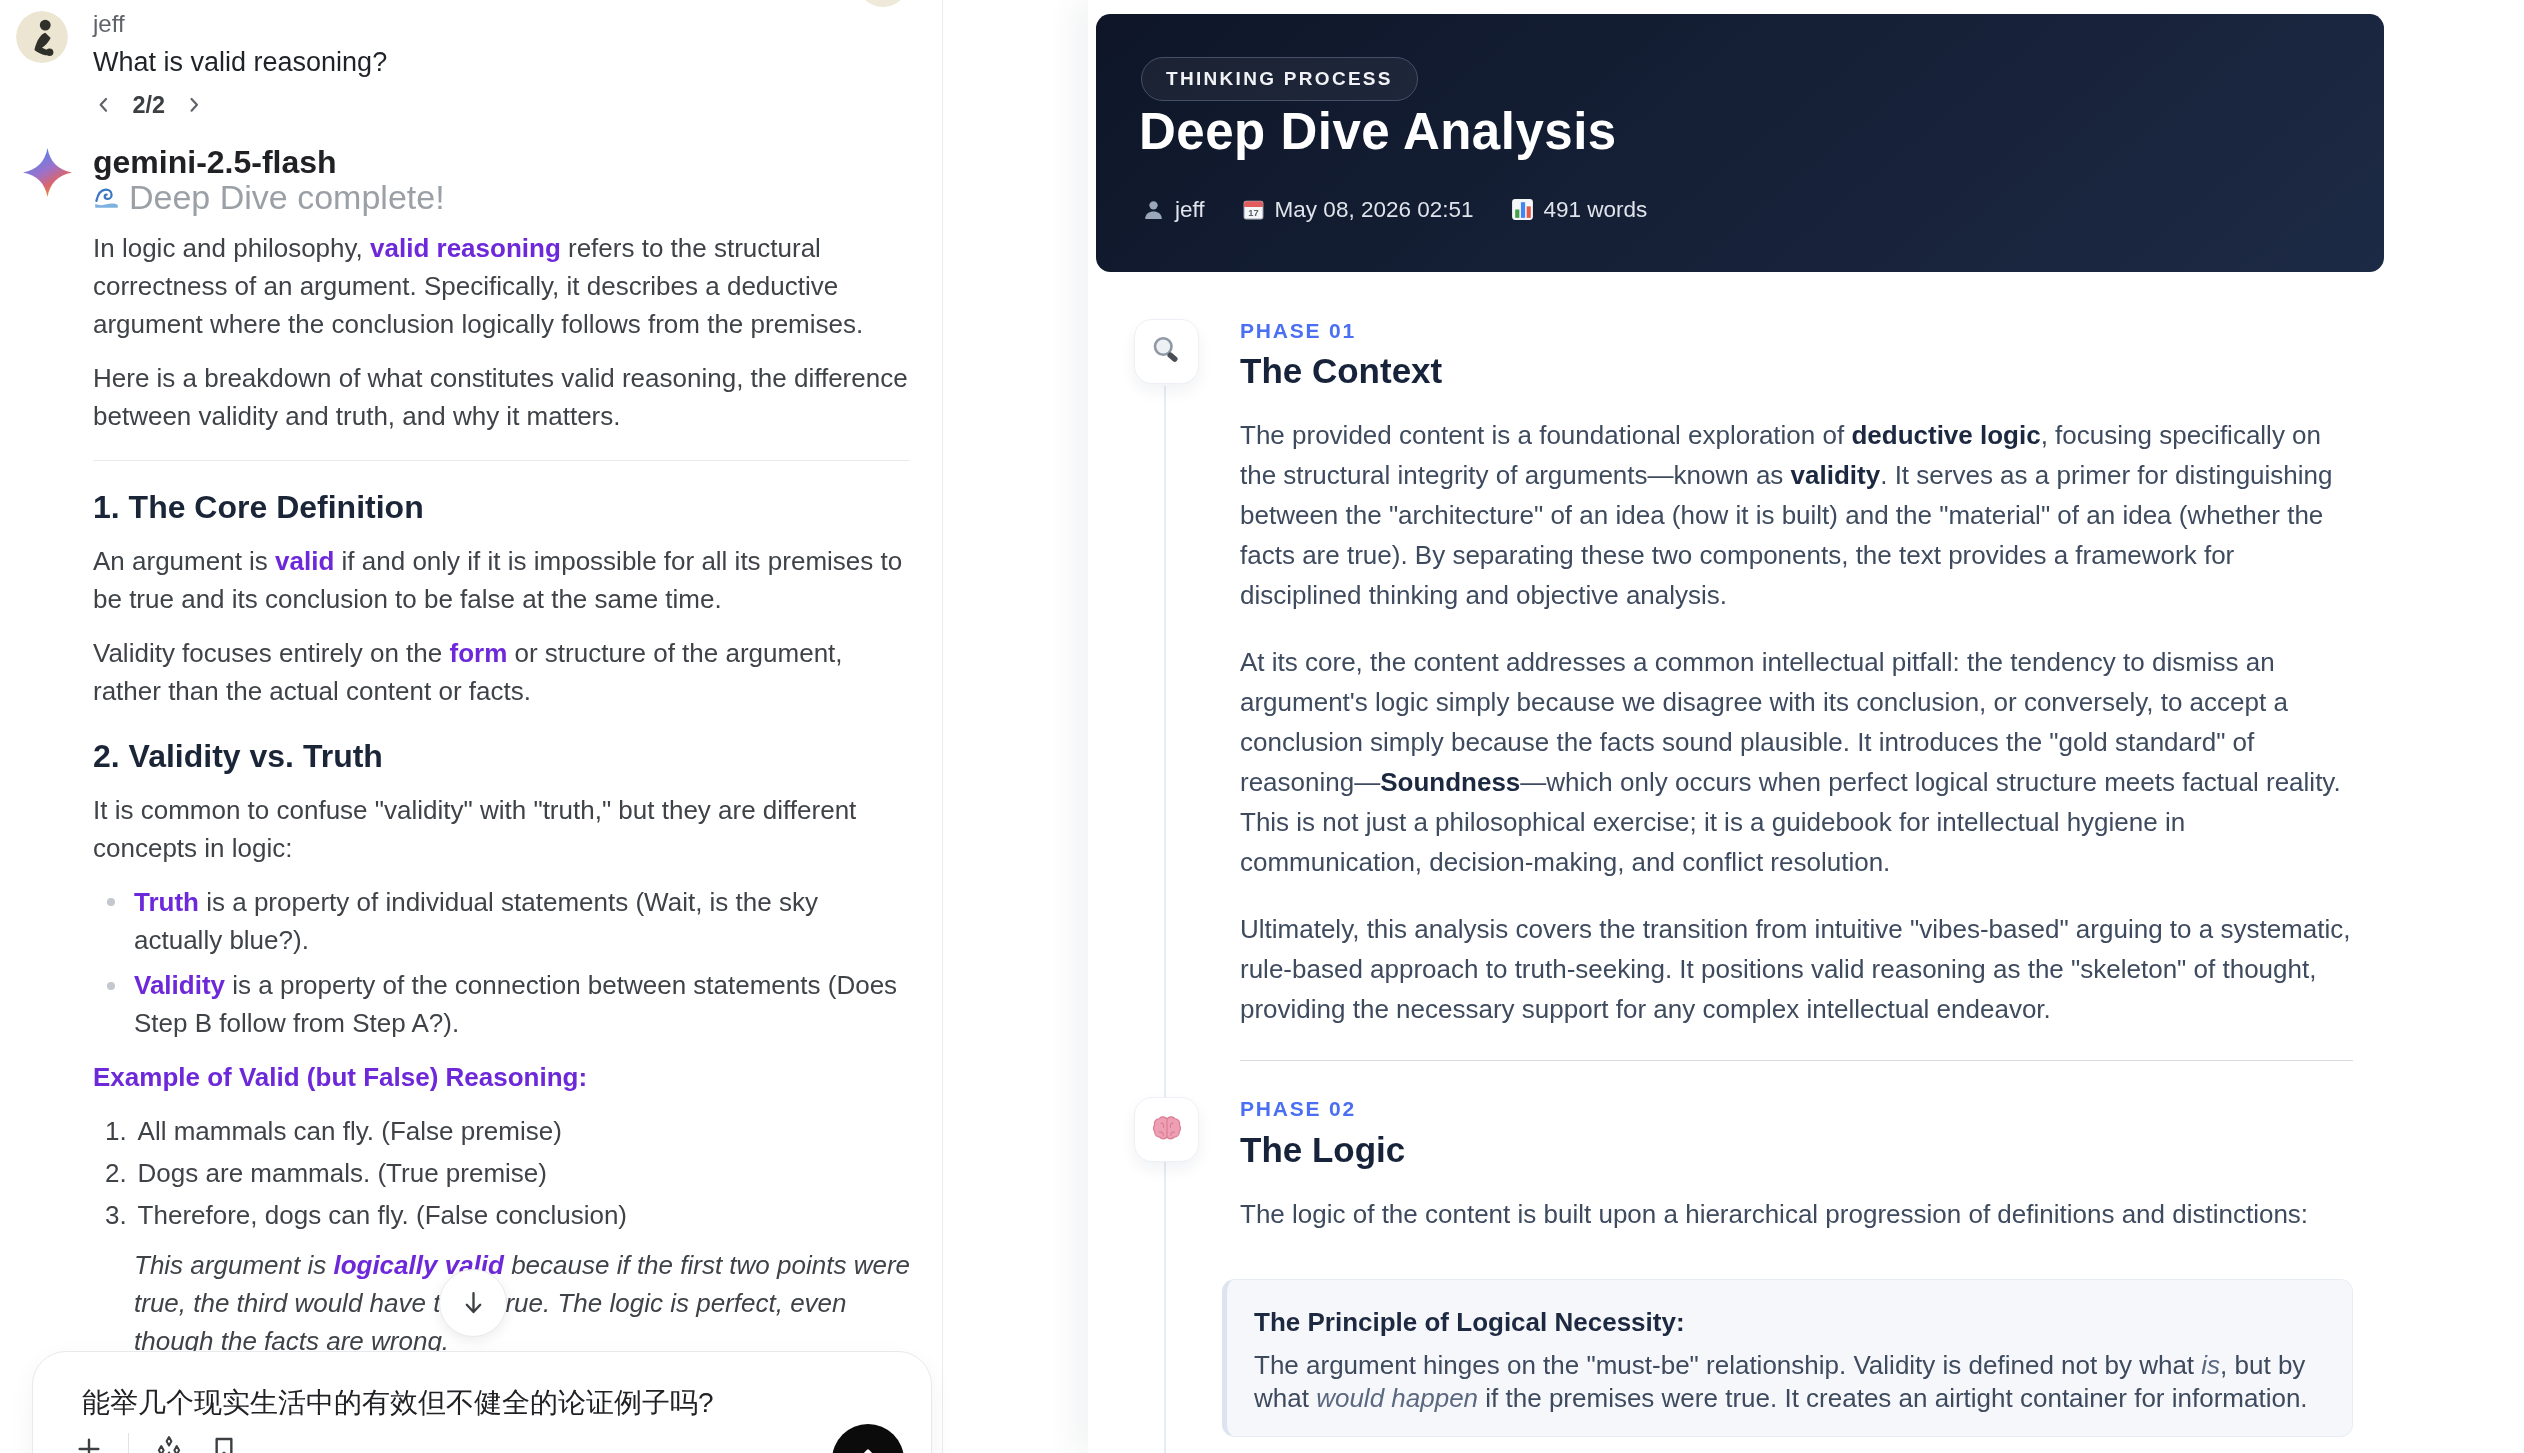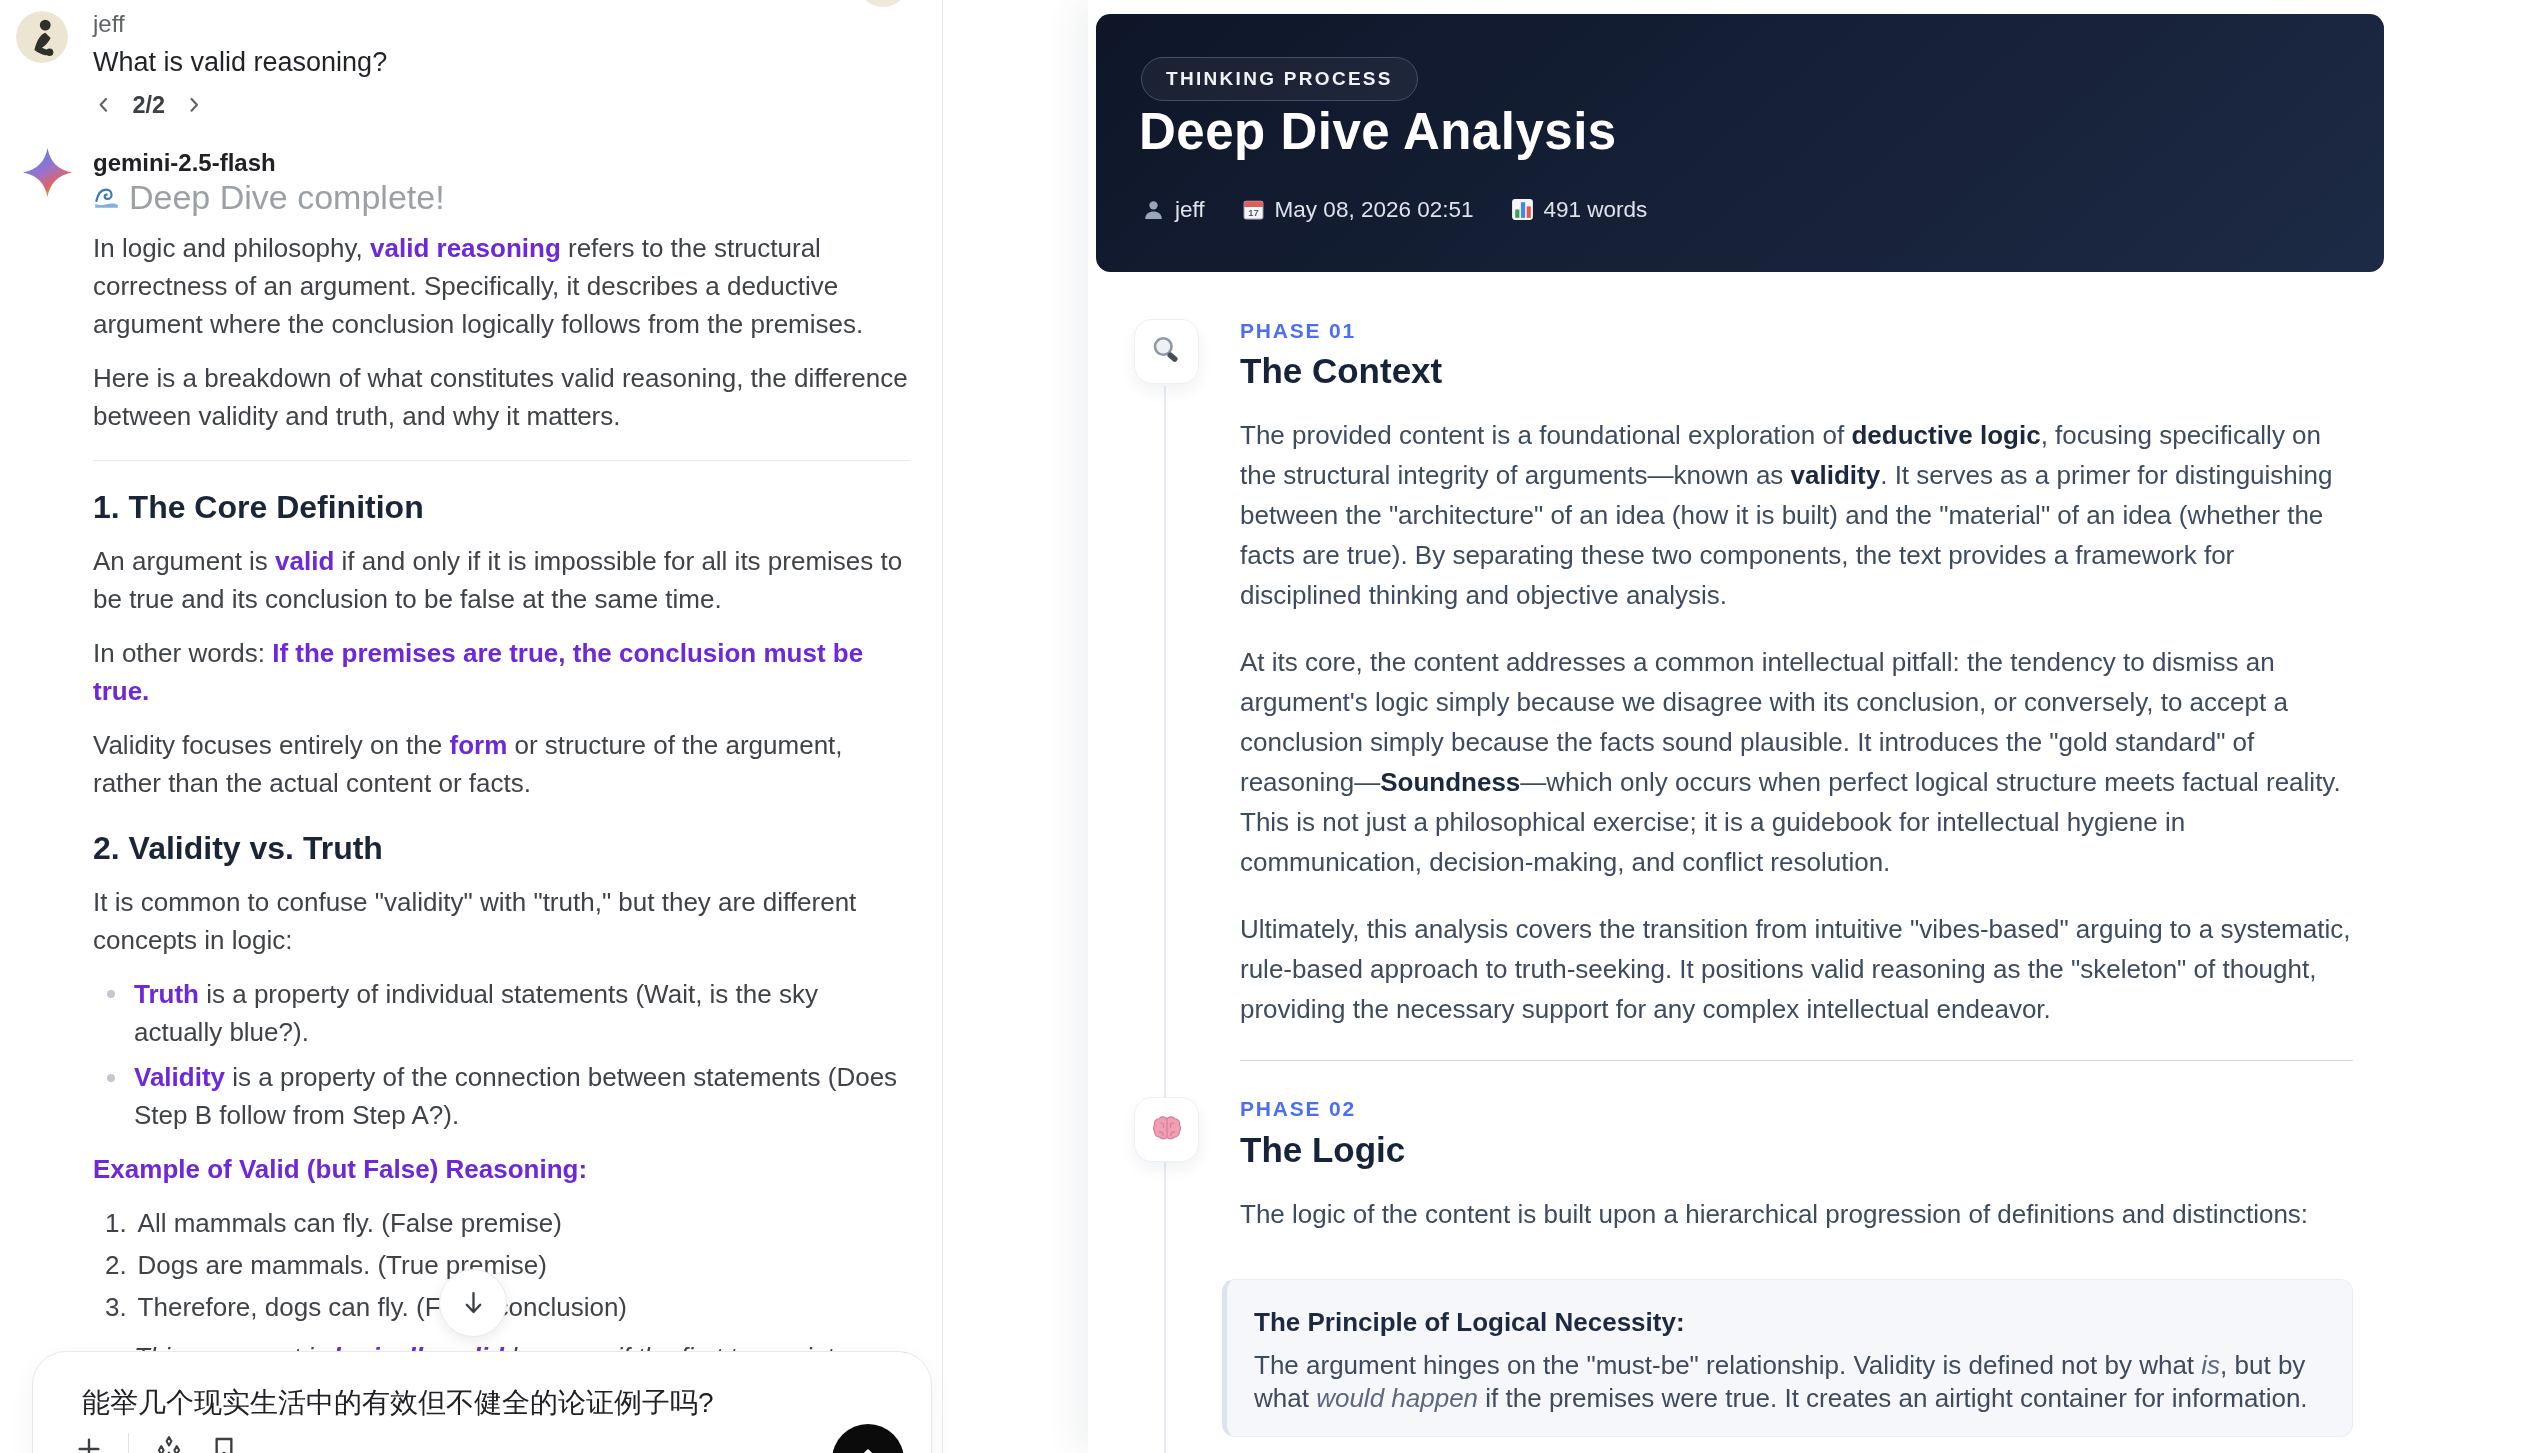--- a/index.html
+++ b/index.html
@@ -20,21 +20,21 @@
   .user-msg{position:relative;}
   .avatar{position:absolute;left:-77px;top:1.8px;width:52px;height:52px;border-radius:50%;overflow:hidden;}
   .user-name{font-size:24px;line-height:29px;color:#5f6368;}
   .user-text{font-size:27px;line-height:40px;color:#1f2328;margin-top:3.6px;}
   .pager{display:flex;align-items:center;gap:18px;margin-top:11px;height:25px;}
   .pg-btn{background:none;border:0;padding:0;width:21.6px;height:21.6px;cursor:pointer;}
   .pg-label{font-size:23.4px;font-weight:bold;color:#3c4043;}
 
   .bot-msg{position:relative;margin-top:29px;}
   .gemini-logo{position:absolute;left:-70px;top:1.8px;width:49px;height:49px;}
-  .model-name{font-size:24px;line-height:31px;font-weight:bold;color:#202124;}
+  .model-name{font-size:32px;line-height:31px;font-weight:bold;color:#202124;}
   .status-line{display:flex;align-items:center;gap:9px;margin-top:3.6px;font-size:34px;line-height:32px;color:#9aa0a6;}
   .status-line .icn{width:27px;height:27px;}
 
   .md-body{margin-top:12.6px;font-size:26px;line-height:38px;color:#3f4348;}
   .md-body p{margin:16px 0;}
   .md-body h3{font-size:32px;line-height:38px;color:#1b2538;margin:27px 0 5.4px 0;}
   .md-body hr{border:0;border-top:0.9px solid #e8eaed;margin:25px 0;}
   .md-body ul{list-style:none;margin:12.6px 0;padding:0 0 0 41px;}
   .md-body ul li{position:relative;margin:0 0 7.2px 0;}
   .md-body ul li::before{content:"";position:absolute;left:-27px;top:15.3px;width:8px;height:8px;border-radius:50%;background:#c3c7ce;}
@@ -148,21 +148,20 @@
             </svg>
           </span>
         <span>Deep Dive complete!</span>
       </div>
       <div class="md-body">
           <p><span>In logic and philosophy, </span><span class="b">valid reasoning</span><span> refers to the structural correctness of an argument. Specifically, it describes a deductive argument where the conclusion logically follows from the premises.</span></p>
           <p><span>Here is a breakdown of what constitutes valid reasoning, the difference between validity and truth, and why it matters.</span></p>
           <hr>
           <h3><span>1. The Core Definition</span></h3>
           <p><span>An argument is </span><span class="b">valid</span><span> if and only if it is impossible for all its premises to be true and its conclusion to be false at the same time.</span></p>
-          <p><span>In other words: </span><span class="b">If the premises are true, the conclusion must be true.</span></p>
           <p><span>Validity focuses entirely on the </span><span class="b">form</span><span> or structure of the argument, rather than the actual content or facts.</span></p>
           <h3><span>2. Validity vs. Truth</span></h3>
           <p><span>It is common to confuse "validity" with "truth," but they are different concepts in logic:</span></p>
           <ul>
             <li><span class="b">Truth</span><span> is a property of individual statements (Wait, is the sky actually blue?).</span></li>
             <li><span class="b">Validity</span><span> is a property of the connection between statements (Does Step B follow from Step A?).</span></li>
           </ul>
           <p><span class="b">Example of Valid (but False) Reasoning:</span></p>
           <ol>
             <li><span>All mammals can fly. (False premise)</span></li>

